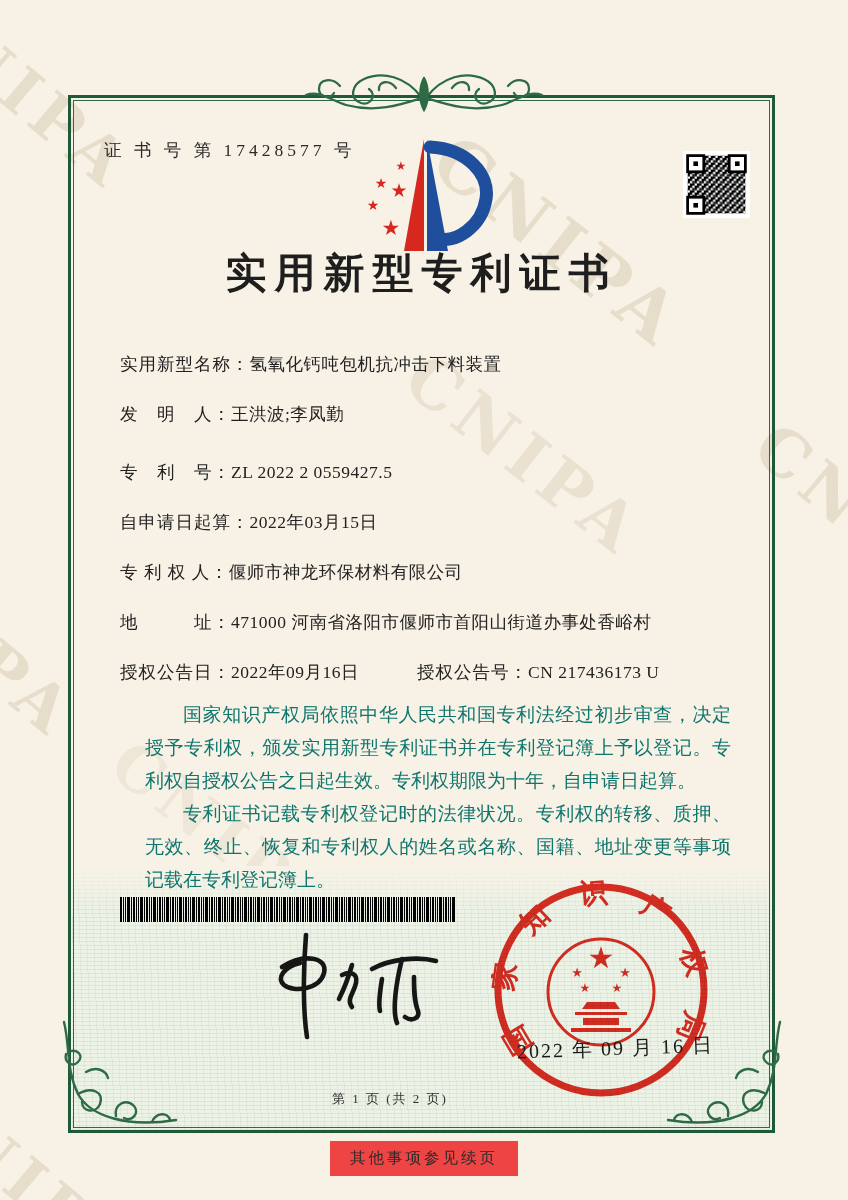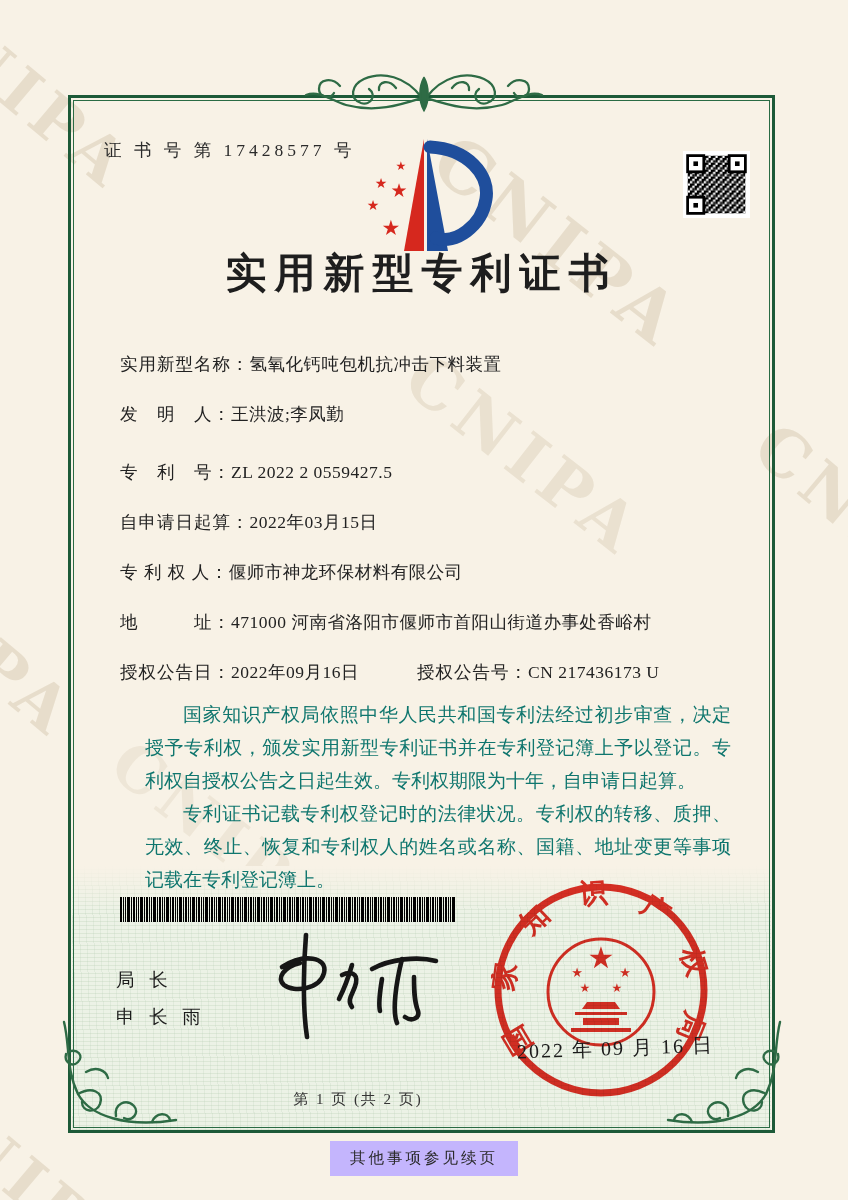--- a/index.html
+++ b/index.html
@@ -58,26 +58,26 @@
   
   .barcode{position:absolute;z-index:5;left:120px;top:897px;}
   .signer{position:absolute;z-index:5;left:116px;top:962px;font-size:18.5px;letter-spacing:5px;line-height:37px;color:#1c1c1c;}
   .signature{position:absolute;z-index:5;left:252px;top:925px;}
   .seal{position:absolute;z-index:6;left:491px;top:880px;opacity:.94;mix-blend-mode:multiply;}
   .seal-date{
     position:absolute;z-index:7;left:517px;top:1035px;font-size:20px;letter-spacing:2px;
     color:#1b1b1b;transform:rotate(-2deg);white-space:nowrap;
   }
   .page-info{
-    position:absolute;z-index:5;left:52px;top:1090px;width:612px;text-align:center;
-    font-size:15px;letter-spacing:2px;color:#333;
+    position:absolute;z-index:5;left:84px;top:1090px;width:612px;text-align:center;
+    font-size:13px;letter-spacing:2px;color:#333;
   }
   .footer-note{
     position:absolute;z-index:5;left:424px;top:1141px;transform:translateX(-50%);
-    background:#c4b5fd;padding:7px 20px;font-size:15.5px;letter-spacing:3px;color:#2a2a2a;
+    background:#ef4444;padding:7px 20px;font-size:15.5px;letter-spacing:3px;color:#2a2a2a;
     white-space:nowrap;
   }
 </style>
 </head>
 <body>
 
 <div class="page">
 
   <div class="wm" style="left:-62px;top:-28px;font-size:64px;transform:rotate(40deg);">CNIPA</div>
   <div class="wm" style="left:468px;top:118px;font-size:70px;transform:rotate(38deg);">CNIPA</div>
@@ -212,24 +212,20 @@
         <rect x="0" width="2" height="25"></rect>
           <rect x="3" width="1" height="25"></rect>
         <rect x="5" width="1" height="25"></rect>
           <rect x="7" width="3" height="25"></rect>
         <rect x="11" width="1" height="25"></rect>
       </pattern>
     </defs>
     <rect width="336" height="25" fill="url(#bc)"></rect>
   </svg>
 
-  <div class="signer">
-    <div>局 长</div>
-    <div>申 长 雨</div>
-  </div>
 
   <svg class="signature" width="200" height="118" viewBox="0 0 200 118">
     <g stroke="#161616" stroke-width="4.6" fill="none" stroke-linecap="round" stroke-linejoin="round">
       <path d="M30,42 C52,28 76,32 72,48 C68,64 42,68 32,60 C24,53 32,42 48,38"></path>
       <path d="M54,10 C52,34 50,80 55,112"></path>
       <path d="M100,40 C96,54 92,64 87,74"></path>
       <path d="M90,50 C98,46 106,48 104,58 C102,68 94,74 100,82"></path>
       <path d="M120,44 C138,34 166,31 184,36"></path>
       <path d="M150,34 C144,58 140,86 145,98"></path>
       <path d="M130,54 C128,66 126,78 128,86"></path>

